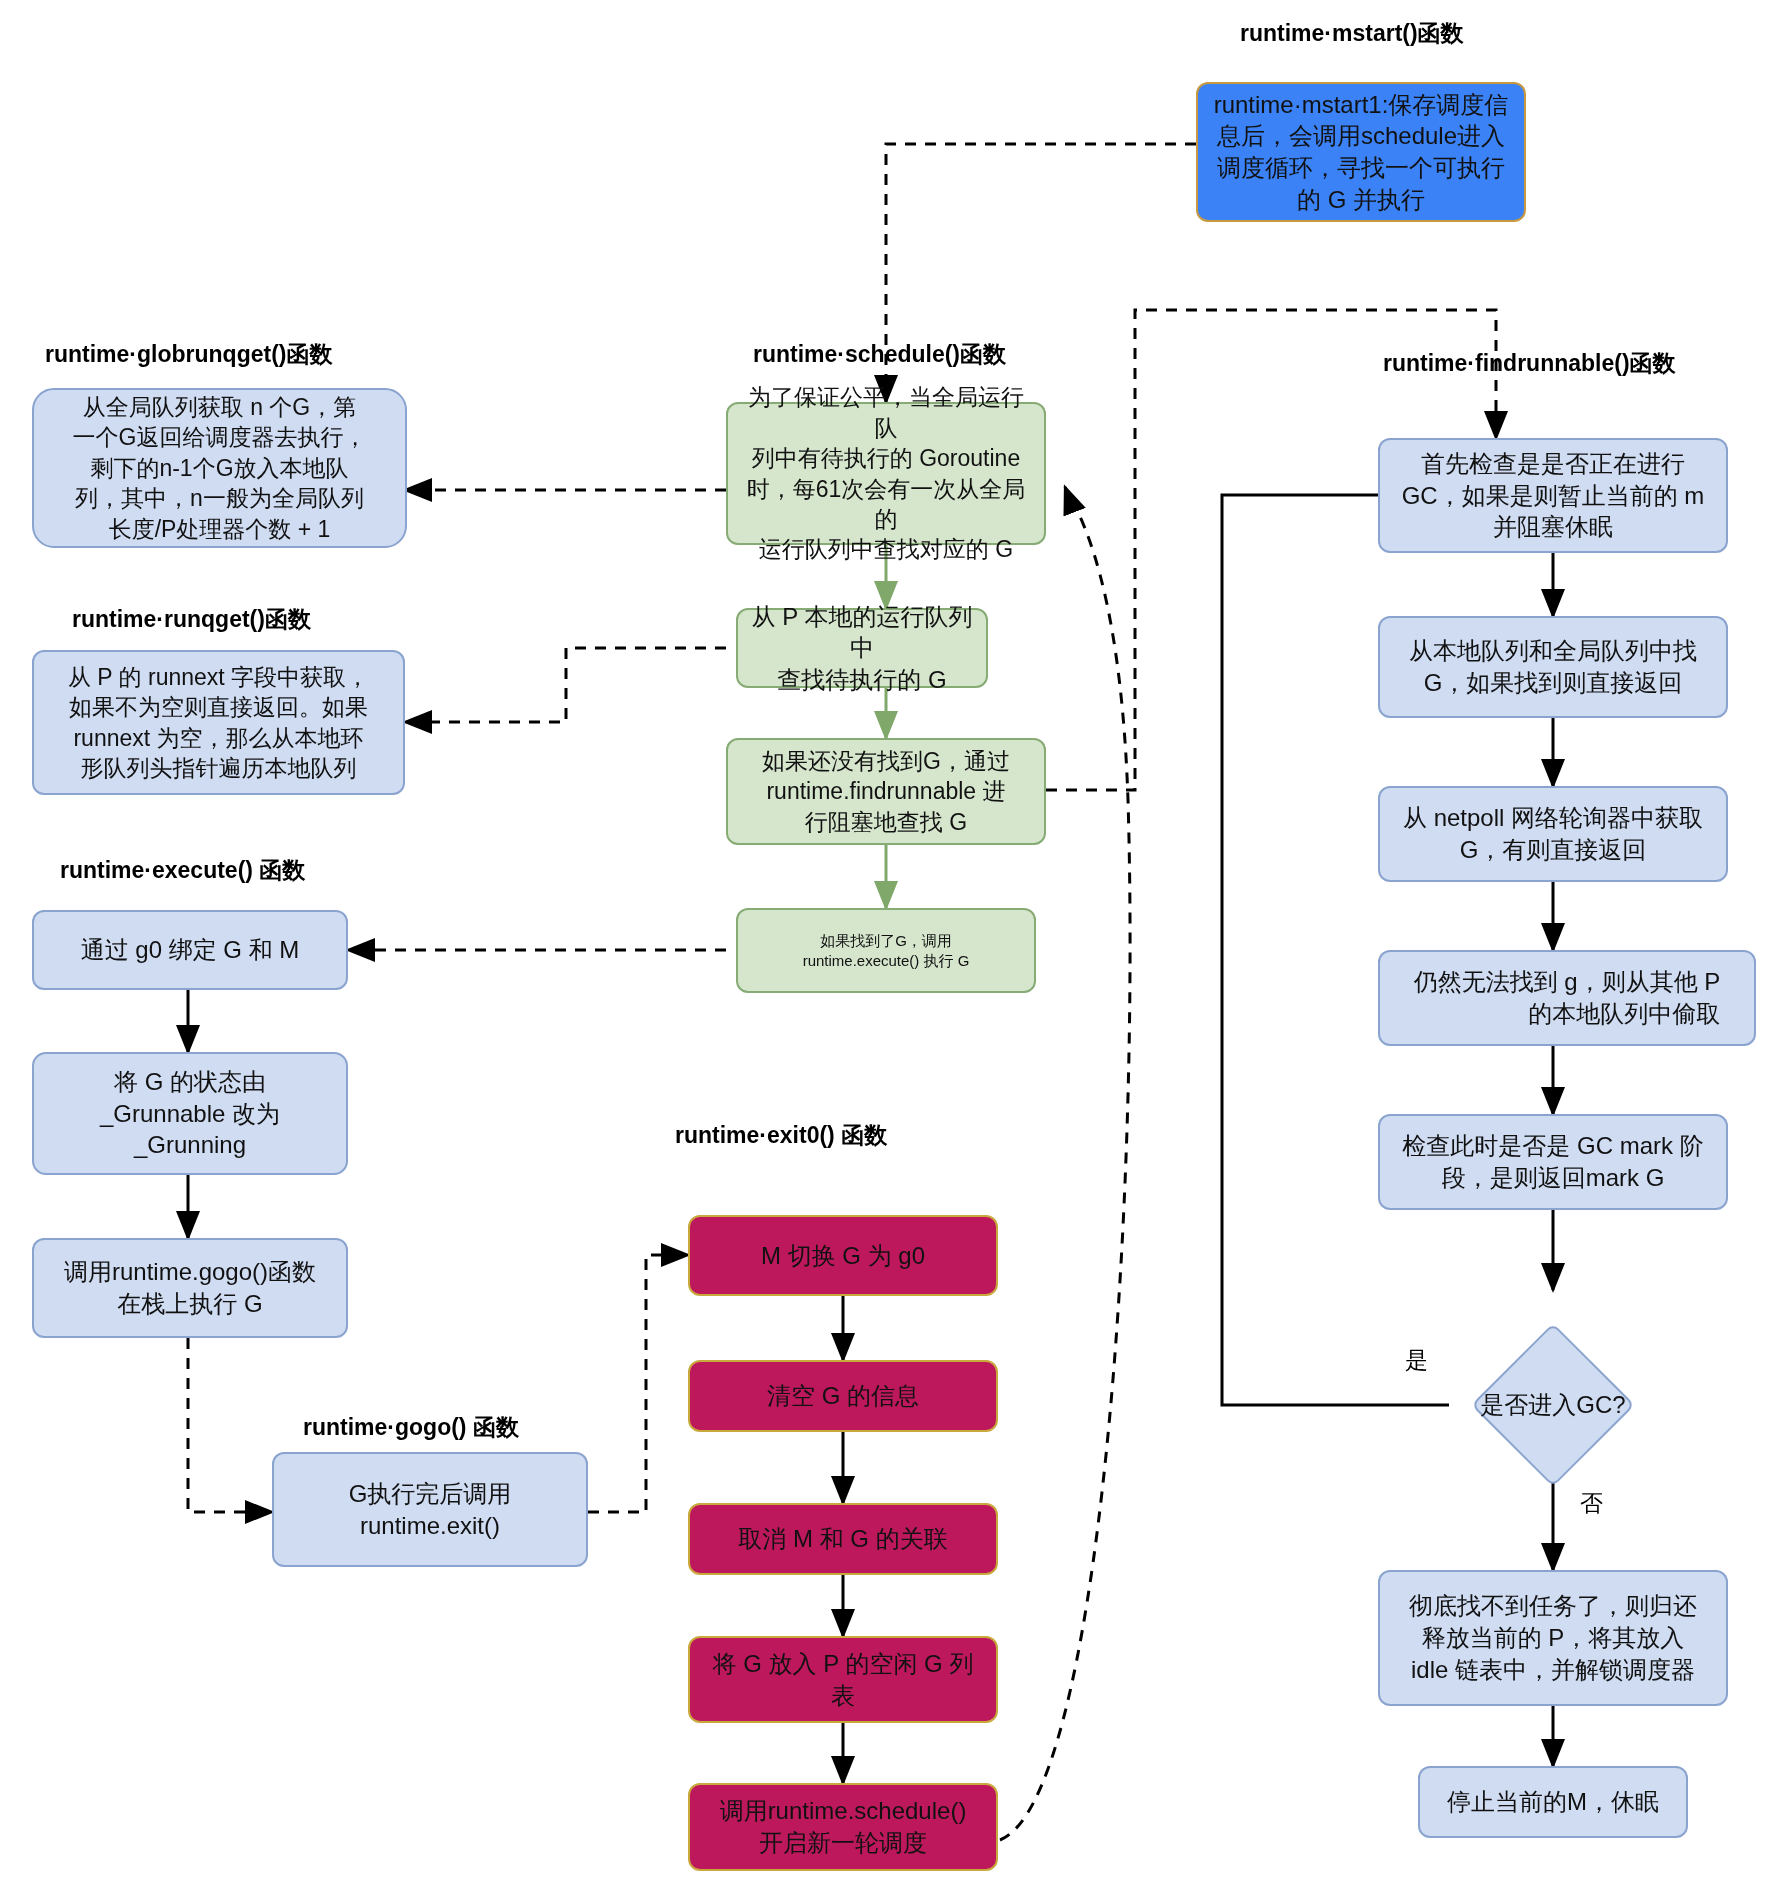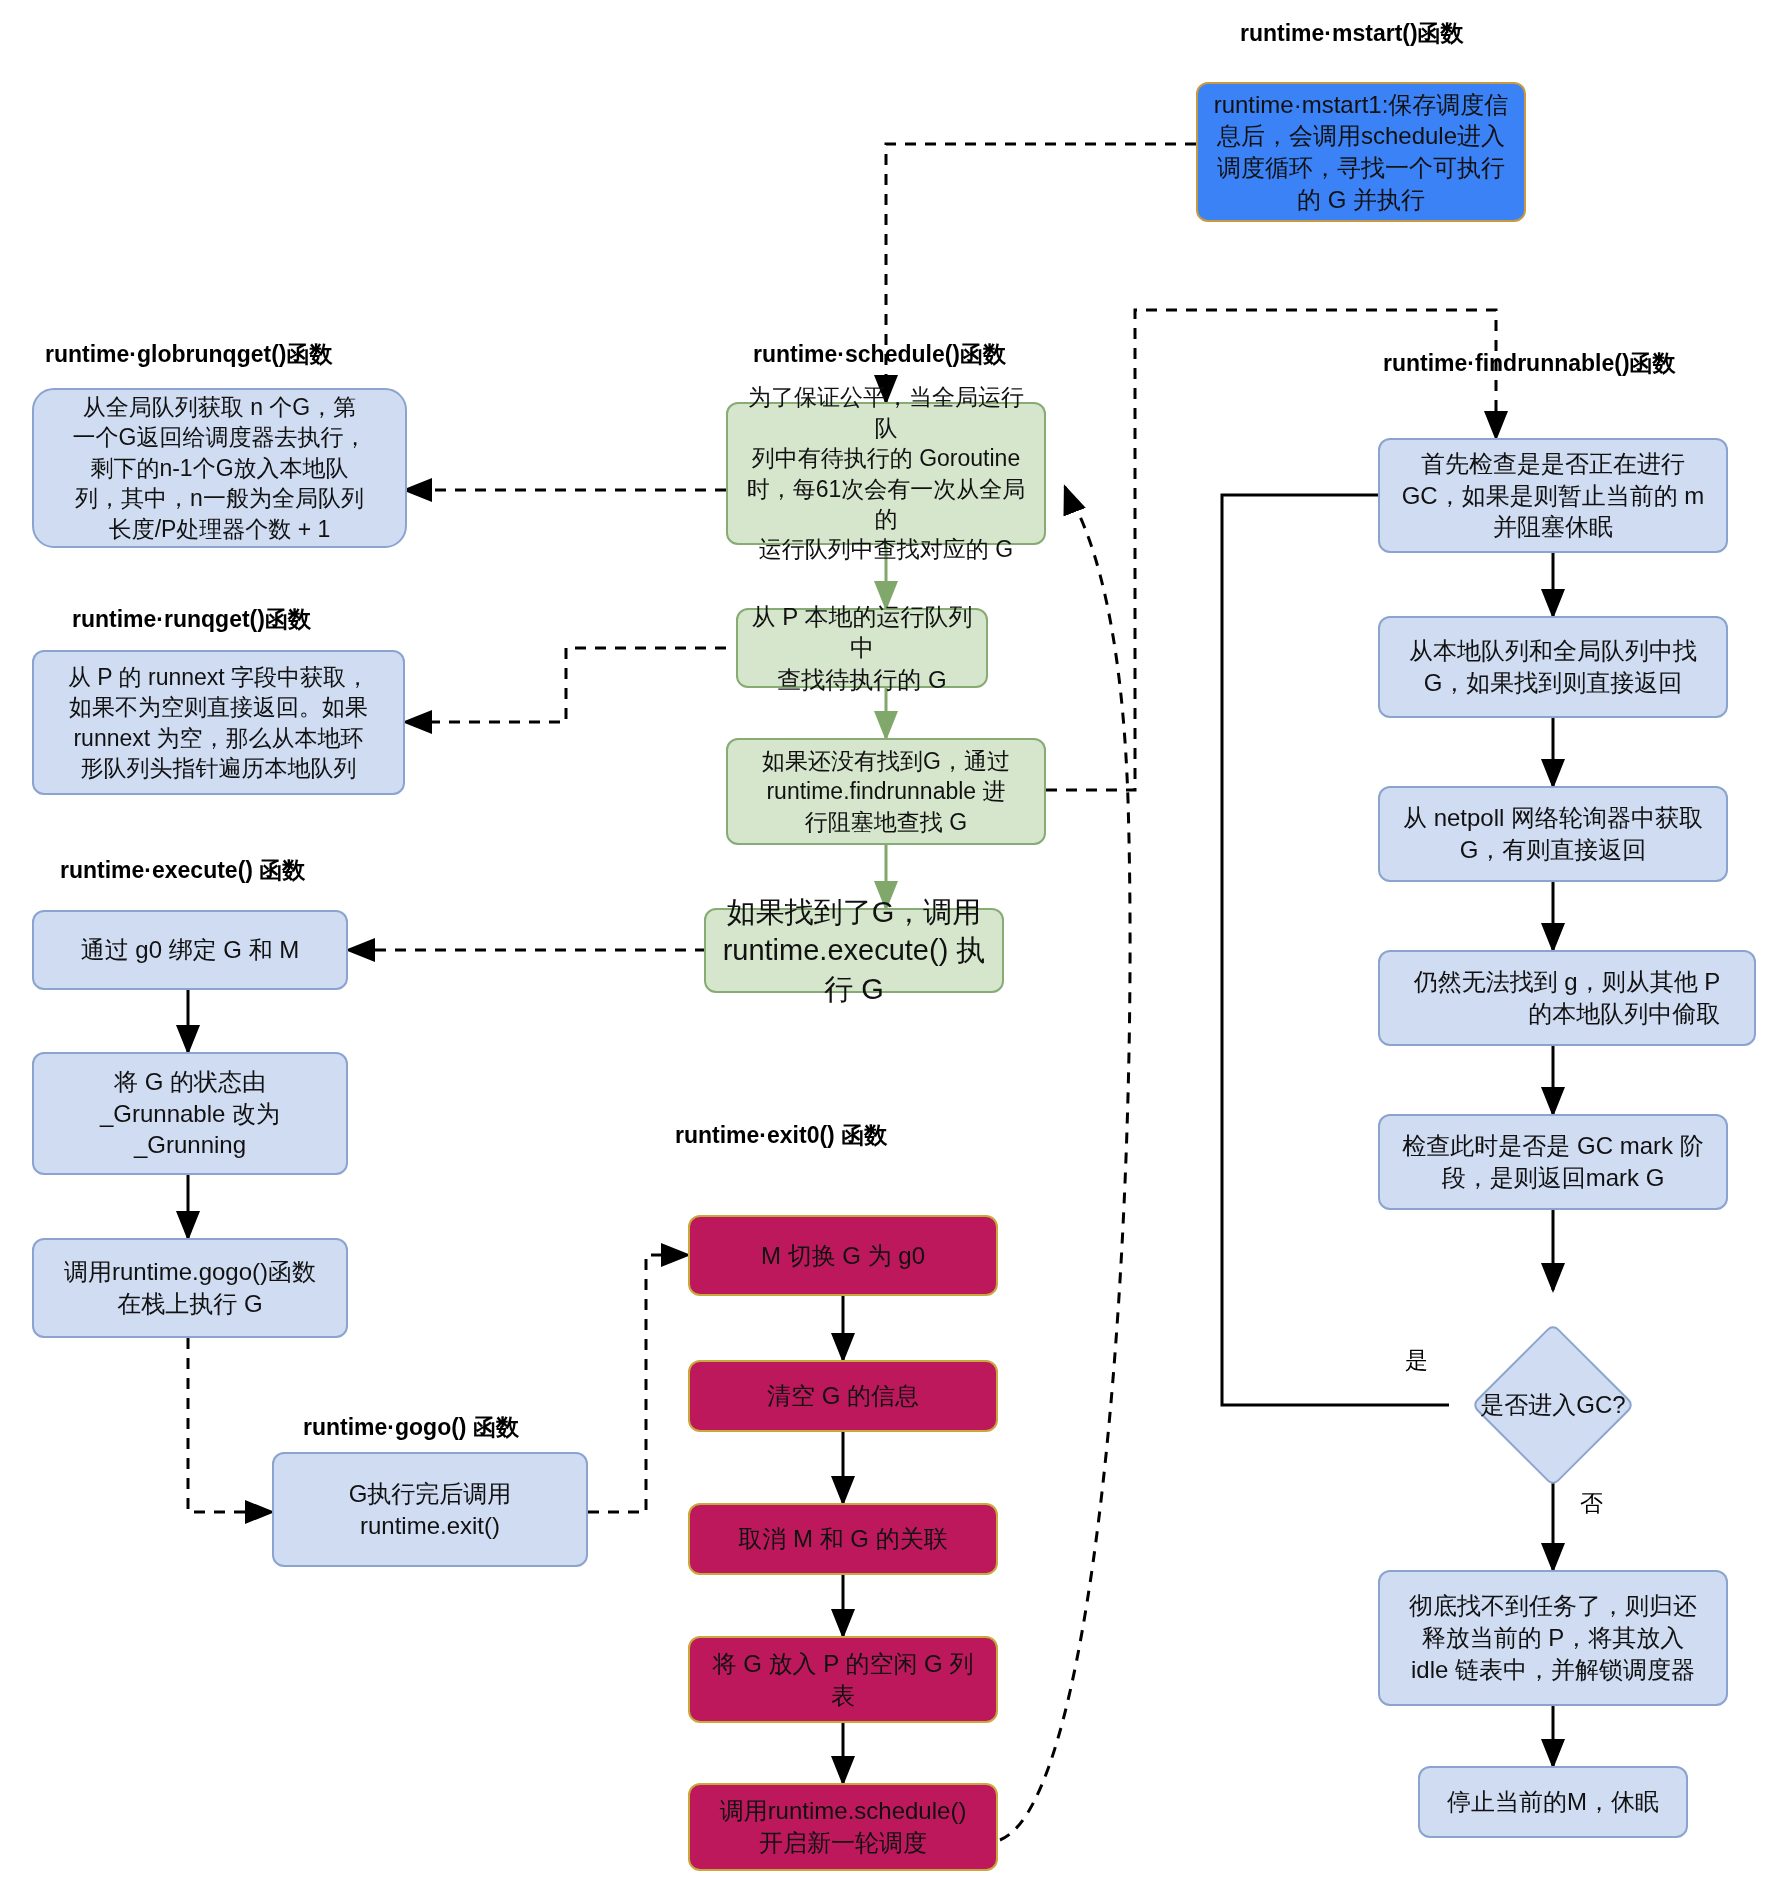--- a/index.html
+++ b/index.html
@@ -118,39 +118,39 @@
 剩下的n-1个G放入本地队
 列，其中，n一般为全局队列
 长度/P处理器个数 + 1</div>
 
   <div class="node blue" style="left:32px;top:650px;width:373px;height:145px;font-size:23px;">从 P 的 runnext 字段中获取，
 如果不为空则直接返回。如果
 runnext 为空，那么从本地环
 形队列头指针遍历本地队列</div>
 
   <div class="node blue" style="left:32px;top:910px;width:316px;height:80px;">通过 g0 绑定 G 和 M</div>
-  <div class="node blue" style="left:32px;top:1052px;width:316px;height:123px;">将 G 的状态由
+  <div class="node blue" style="left:32px;top:1052px;width:316px;height:123px;border-radius:14px;">将 G 的状态由
 _Grunnable 改为
 _Grunning</div>
   <div class="node blue" style="left:32px;top:1238px;width:316px;height:100px;">调用runtime.gogo()函数
 在栈上执行 G</div>
 
   <div class="node blue" style="left:272px;top:1452px;width:316px;height:115px;">G执行完后调用
 runtime.exit()</div>
 
   <div class="node green" style="left:726px;top:402px;width:320px;height:143px;font-size:23px;">为了保证公平，当全局运行队
 列中有待执行的 Goroutine
 时，每61次会有一次从全局的
 运行队列中查找对应的 G</div>
   <div class="node green" style="left:736px;top:608px;width:252px;height:80px;">从 P 本地的运行队列中
 查找待执行的 G</div>
   <div class="node green" style="left:726px;top:738px;width:320px;height:107px;font-size:23px;">如果还没有找到G，通过
 runtime.findrunnable 进
 行阻塞地查找 G</div>
-  <div class="node green" style="left:704px;top:908px;width:300px;height:85px;font-size:29px;">如果找到了G，调用
+  <div class="node green" style="left:736px;top:908px;width:300px;height:85px;font-size:15px;">如果找到了G，调用
 runtime.execute() 执行 G</div>
 
   <div class="node yellow" style="left:688px;top:1215px;width:310px;height:81px;">M 切换 G 为 g0</div>
   <div class="node yellow" style="left:688px;top:1360px;width:310px;height:72px;">清空 G 的信息</div>
   <div class="node yellow" style="left:688px;top:1503px;width:310px;height:72px;">取消 M 和 G 的关联</div>
   <div class="node yellow" style="left:688px;top:1636px;width:310px;height:87px;">将 G 放入 P 的空闲 G 列
 表</div>
   <div class="node yellow" style="left:688px;top:1783px;width:310px;height:88px;">调用runtime.schedule()
 开启新一轮调度</div>
 

